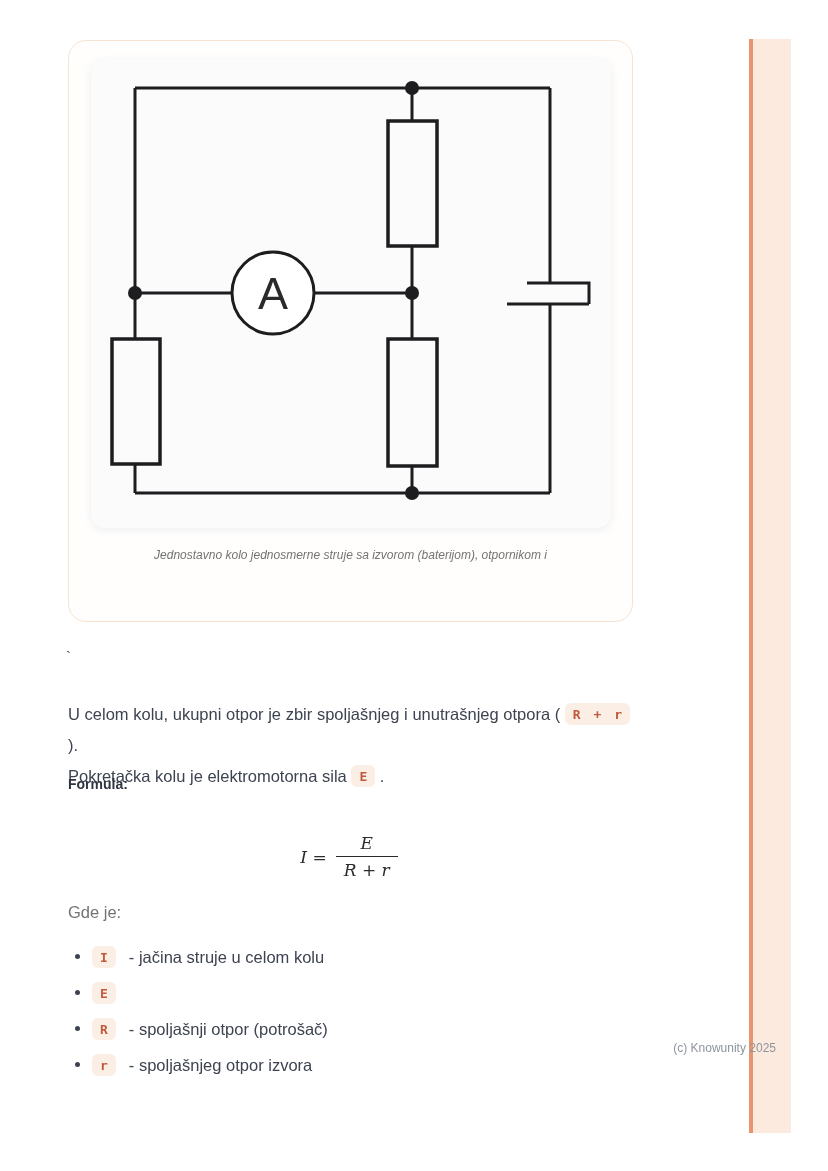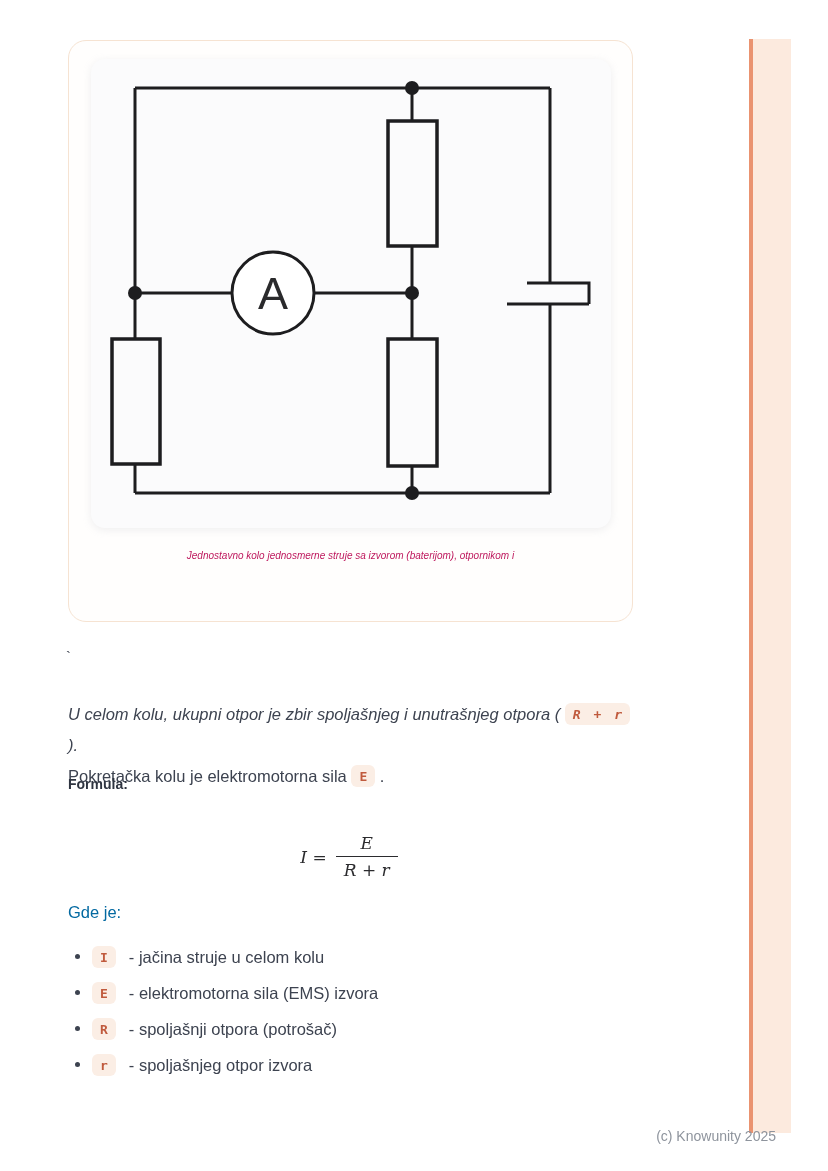--- a/index.html
+++ b/index.html
@@ -31,41 +31,41 @@
     border-radius: 14px;
     box-shadow: 0 2px 8px rgba(170,175,185,0.20);
   }
   .figure-panel svg { display: block; }
   .figure-caption {
     position: absolute;
     left: 24px; right: 24px;
     top: 502px;
     text-align: center;
     font-style: italic;
-    font-size: 10px;
+    font-size: 12px;
     line-height: 25px;
-    color: #be185d;
+    color: #737373;
   }
 
   
   .stray-char {
     position: absolute;
     left: 66px; top: 648px;
     font-size: 15px;
     color: #3d4350;
   }
   .para {
     position: absolute;
     left: 68px; top: 699px;
     width: 562px;
     font-size: 16.5px;
     line-height: 31px;
     color: #3d4350;
   }
-  .para .line-just { text-align: justify; text-align-last: justify; font-style: italic; }
+  .para .line-just { text-align: justify; text-align-last: justify; }
   .code-badge {
     display: inline-block;
     background: #fbeee5;
     color: #c05a3d;
     font-family: "DejaVu Sans Mono", "Liberation Mono", monospace;
     font-weight: bold;
     font-size: 13px;
     line-height: 1;
     padding: 5px 8px 4px;
     border-radius: 6px;
@@ -94,21 +94,21 @@
     color: #2b2b2e;
   }
   .frac { display: inline-flex; flex-direction: column; align-items: center; }
   .frac .num { padding: 0 8px 3px; }
   .frac .den { border-top: 1.5px solid #2b2b2e; padding: 3px 8px 0; }
 
   .where-label {
     position: absolute;
     left: 68px; top: 903px;
     font-size: 16.5px;
-    color: #0369a1;
+    color: #737373;
   }
   .where-list {
     position: absolute;
     left: 68px; top: 946px;
     margin: 0;
     padding-left: 24px;
     list-style: disc;
     color: #3d4350;
     font-size: 16.5px;
   }
@@ -125,24 +125,24 @@
   }
   .stripe-fill {
     position: absolute;
     left: 753px; top: 39px;
     width: 38px; height: 1094px;
     background: #fceade;
     z-index: 1;
   }
   .footer-copyright {
     position: absolute;
-    left: 0; top: 1128px;
+    left: 0; top: 1041px;
     width: 776px;
     text-align: right;
-    font-size: 14px;
+    font-size: 12px;
     color: #8e949d;
     z-index: 2;
   }
 </style>
 </head>
 <body>
 
 <div id="page">
 
   <div class="figure-card">
@@ -218,27 +218,26 @@
   <ul class="where-list">
     <li>
       <span class="li-row">
         <span class="code-badge">I</span>
         <span>- jačina struje u celom kolu</span>
       </span>
     </li>
     <li>
       <span class="li-row">
         <span class="code-badge">E</span>
-        <span>- elektromotorna sila (EMS) izvora</span>
       </span>
     </li>
     <li>
       <span class="li-row">
         <span class="code-badge">R</span>
-        <span>- spoljašnji otpora (potrošač)</span>
+        <span>- spoljašnji otpor (potrošač)</span>
       </span>
     </li>
     <li>
       <span class="li-row">
         <span class="code-badge">r</span>
         <span>- spoljašnjeg otpor izvora</span>
       </span>
     </li>
   </ul>
 

